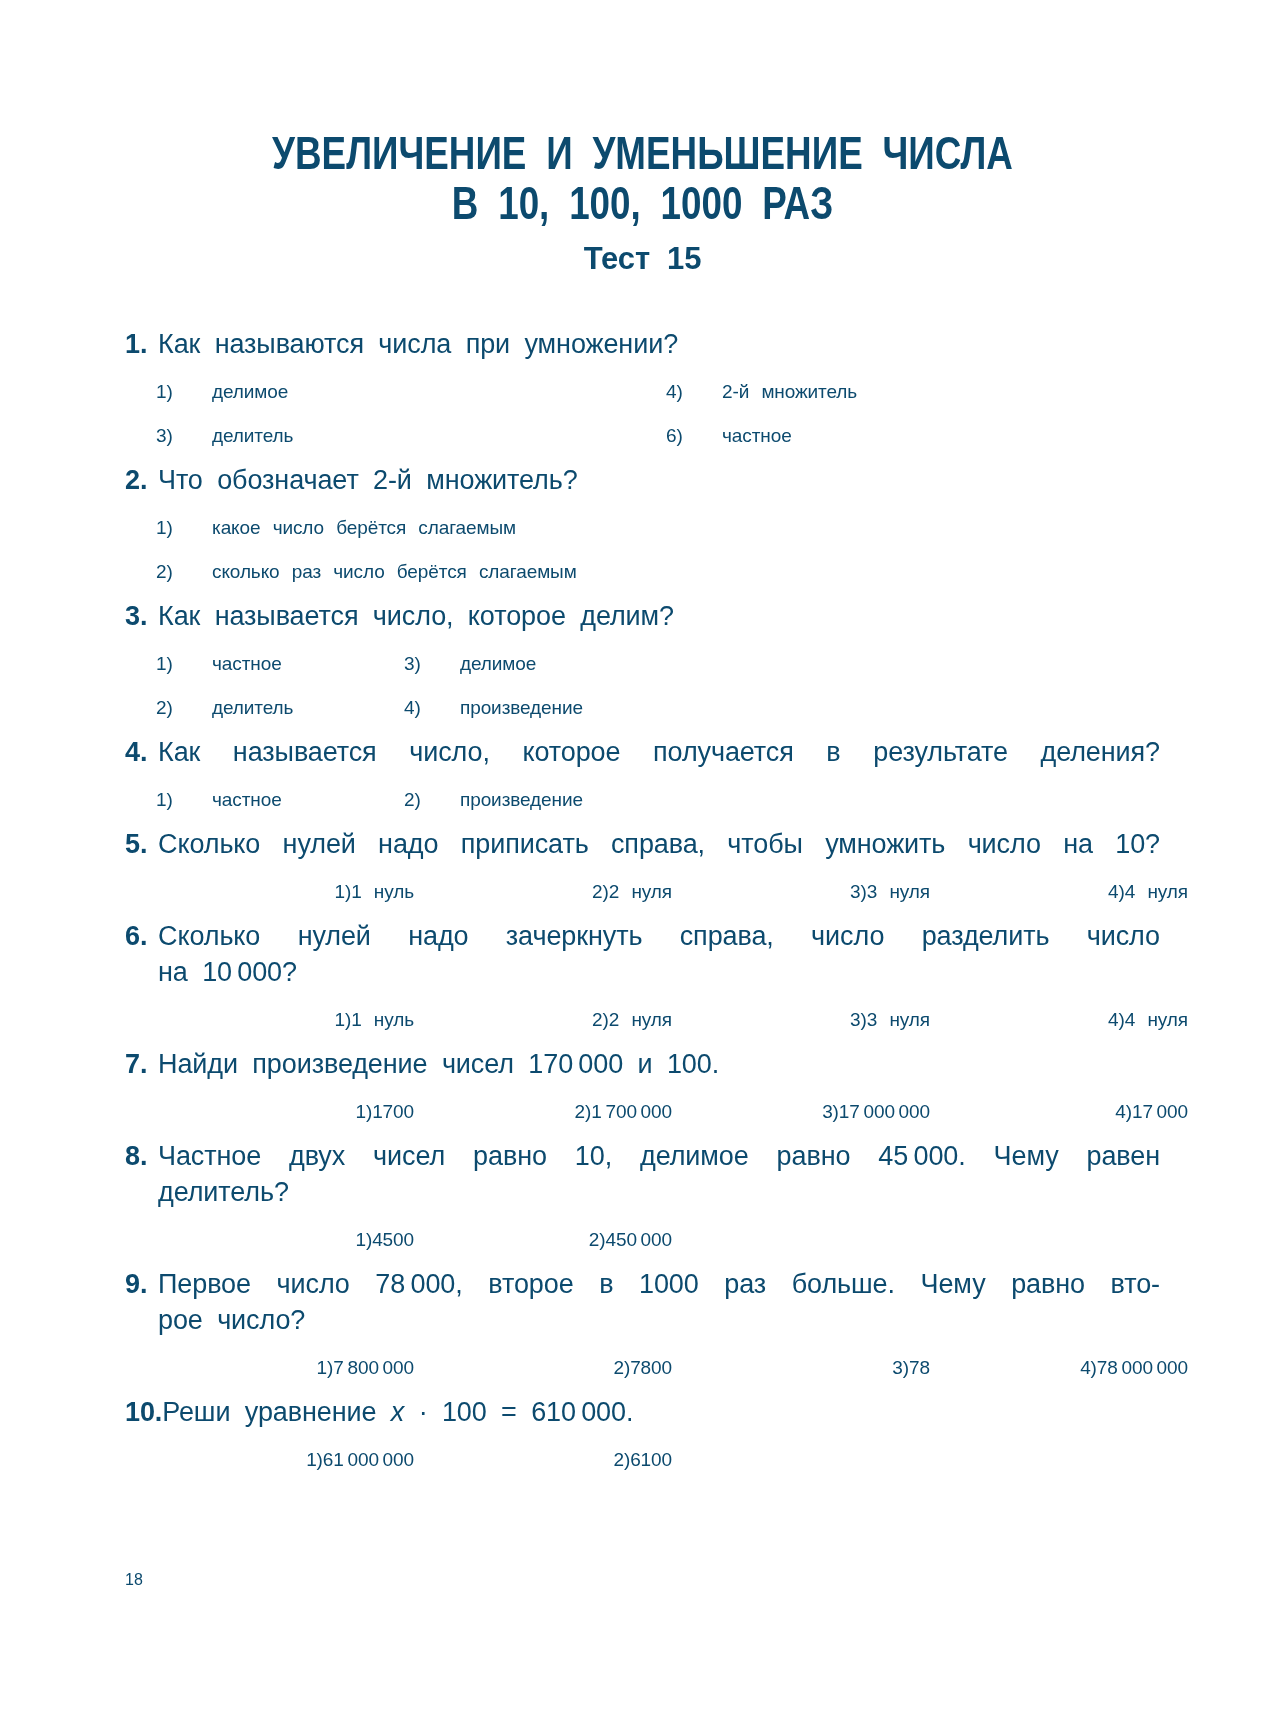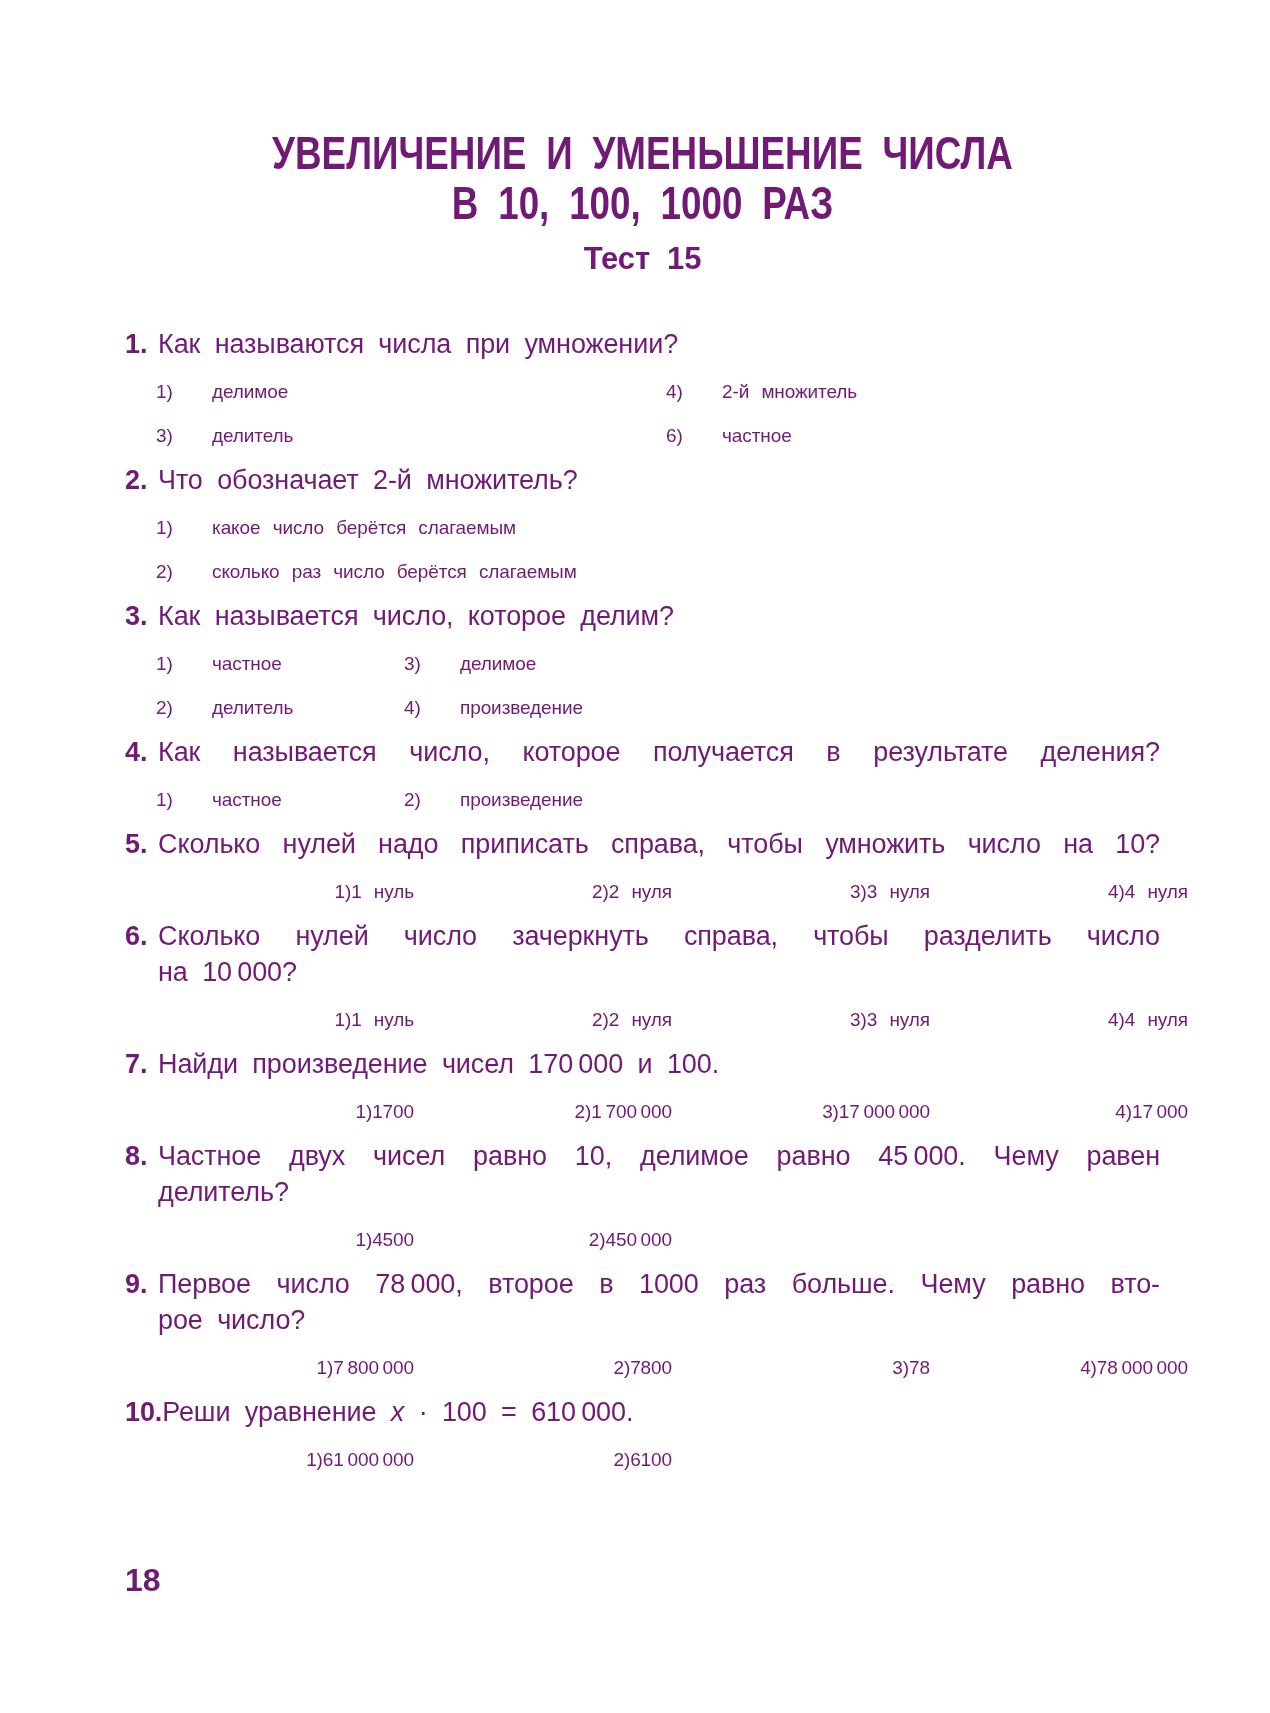--- a/index.html
+++ b/index.html
@@ -1,20 +1,20 @@
 <!DOCTYPE html>
 <html><head>
 <meta charset="utf-8">
 <style>
   html,body{margin:0;padding:0;background:#e8e8e8;}
   .page{
     position:relative;
     width:1270px;height:1713px;
     background:#ffffff;
-    color:#701a75;
+    color:#0c4a6e;
     font-family:"Liberation Sans","DejaVu Sans",sans-serif;
     overflow:hidden;
     margin:0 auto;
   }
   .content{
     position:absolute;
     left:125px;top:0;
     width:1035px;
     padding-top:128px;
   }
@@ -69,23 +69,22 @@
   .opt-row{display:flex;line-height:44px;}
   .opt{flex:0 0 auto;white-space:nowrap;}
   .opt-std{width:258px;text-align:right;}
   .opt-narrow{width:248px;}
   .opt-wide{width:510px;}
   .opt-auto{width:auto;}
   .opt-label{display:inline-block;width:56px;}
   .page-number{
     position:absolute;
     left:125px;top:1566px;
-    font-size:32px;
+    font-size:16px;
     line-height:28px;
-    font-weight:bold;
   }
 </style>
 </head>
 <body>
 
 <div class="page">
   <div class="content">
     <div class="title">УВЕЛИЧЕНИЕ И УМЕНЬШЕНИЕ ЧИСЛА</div>
     <div class="title">В 10, 100, 1000 РАЗ</div>
     <div class="test-label">Тест 15</div>
@@ -169,21 +168,21 @@
               <span class="opt opt-std"><span class="opt-label">2)</span><span>2 нуля</span></span>
               <span class="opt opt-std"><span class="opt-label">3)</span><span>3 нуля</span></span>
               <span class="opt opt-std"><span class="opt-label">4)</span><span>4 нуля</span></span>
             </div>
           </div>
         </div>
         <div class="question">
           <div class="q-head">
             <span class="q-num">6.</span>
             <div class="q-lines">
-              <div class="q-line fill">Сколько нулей число зачеркнуть справа, чтобы разделить число</div>
+              <div class="q-line fill">Сколько нулей надо зачеркнуть справа, число разделить число</div>
               <div class="q-line">на 10 000?</div>
             </div>
           </div>
           <div class="q-opts">
             <div class="opt-row">
               <span class="opt opt-std"><span class="opt-label">1)</span><span>1 нуль</span></span>
               <span class="opt opt-std"><span class="opt-label">2)</span><span>2 нуля</span></span>
               <span class="opt opt-std"><span class="opt-label">3)</span><span>3 нуля</span></span>
               <span class="opt opt-std"><span class="opt-label">4)</span><span>4 нуля</span></span>
             </div>

